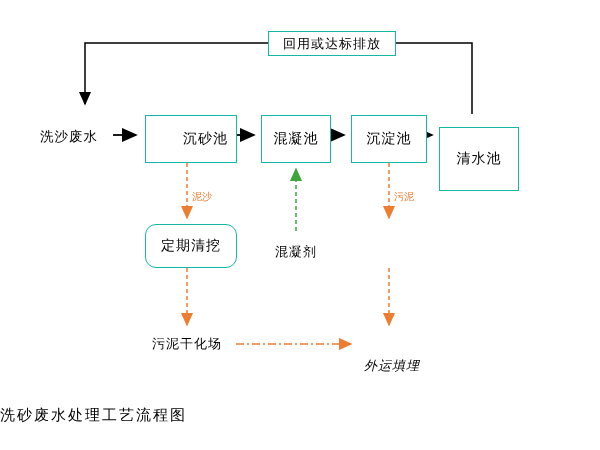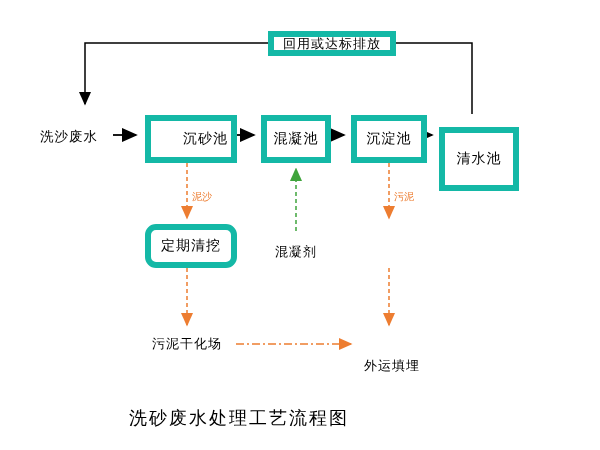--- a/index.html
+++ b/index.html
@@ -3,48 +3,48 @@
 <meta charset="utf-8">
 <style>
   html,body{margin:0;padding:0;background:#fff;}
   #stage{
     position:relative;width:600px;height:450px;background:#ffffff;
     font-family:"Liberation Sans","DejaVu Sans",sans-serif;color:#000;
     overflow:hidden;
   }
   #wires{position:absolute;left:0;top:0;width:600px;height:450px;}
   .box{
-    position:absolute;border:6px solid #14b8a6;background:#fff;
+    position:absolute;border:1px solid #14b8a6;background:#fff;
     display:flex;align-items:center;justify-content:center;
     font-size:14px;letter-spacing:1px;box-sizing:border-box;z-index:2;
   }
   .lbl{
     position:absolute;display:flex;align-items:center;justify-content:center;
     font-size:13px;letter-spacing:1px;z-index:2;white-space:nowrap;
   }
   .lbl.small{font-size:10px;color:#ED7D31;letter-spacing:0;}
   .title{
-    position:absolute;left:0;top:406;width:478px;text-align:center;
-    font-size:18px;letter-spacing:2px;z-index:2;
+    position:absolute;left:0;top:406;width:478px;text-align:left;
+    font-size:15px;letter-spacing:2px;z-index:2;
   }
   
   #feedback-box{left:268px;top:31px;width:128px;height:25px;font-size:13px;}
   #box-grit  {left:145px;top:115px;width:92px;height:48px;padding-left:29px;}
   #box-coag  {left:261px;top:115px;width:70px;height:48px;}
   #box-sed   {left:351px;top:115px;width:76px;height:48px;text-align:center;}
   #box-clear {left:439px;top:115px;width:80px;height:64px;margin-top:12px;}
   #box-clean {left:145px;top:224px;width:92px;height:44px;border-radius:11px;}
   #box-filter{left:351px;top:224px;width:80px;height:44px;}
   
   #lbl-influent {left:26px;top:128px;width:86px;height:18px;font-size:13.5px;}
   #lbl-sediment {left:192px;top:190px;height:14px;}
   #lbl-sludge   {left:394px;top:190px;height:14px;}
   #lbl-coagulant{left:268px;top:243px;width:56px;height:18px;}
   #lbl-drying   {left:147px;top:335px;width:80px;height:18px;}
-  #lbl-landfill {left:360px;top:357px;width:64px;height:18px;}
+  #lbl-landfill {left:360px;top:357px;width:64px;height:18px;font-style:italic;}
   #page-title{top:406px;}
 </style>
 </head>
 <body>
 
 <div id="stage">
 
   <svg id="wires" viewBox="0 0 600 450" xmlns="http://www.w3.org/2000/svg">
     <defs>
       <marker id="mBlack" markerWidth="9" markerHeight="8" refX="8" refY="4" orient="auto">

